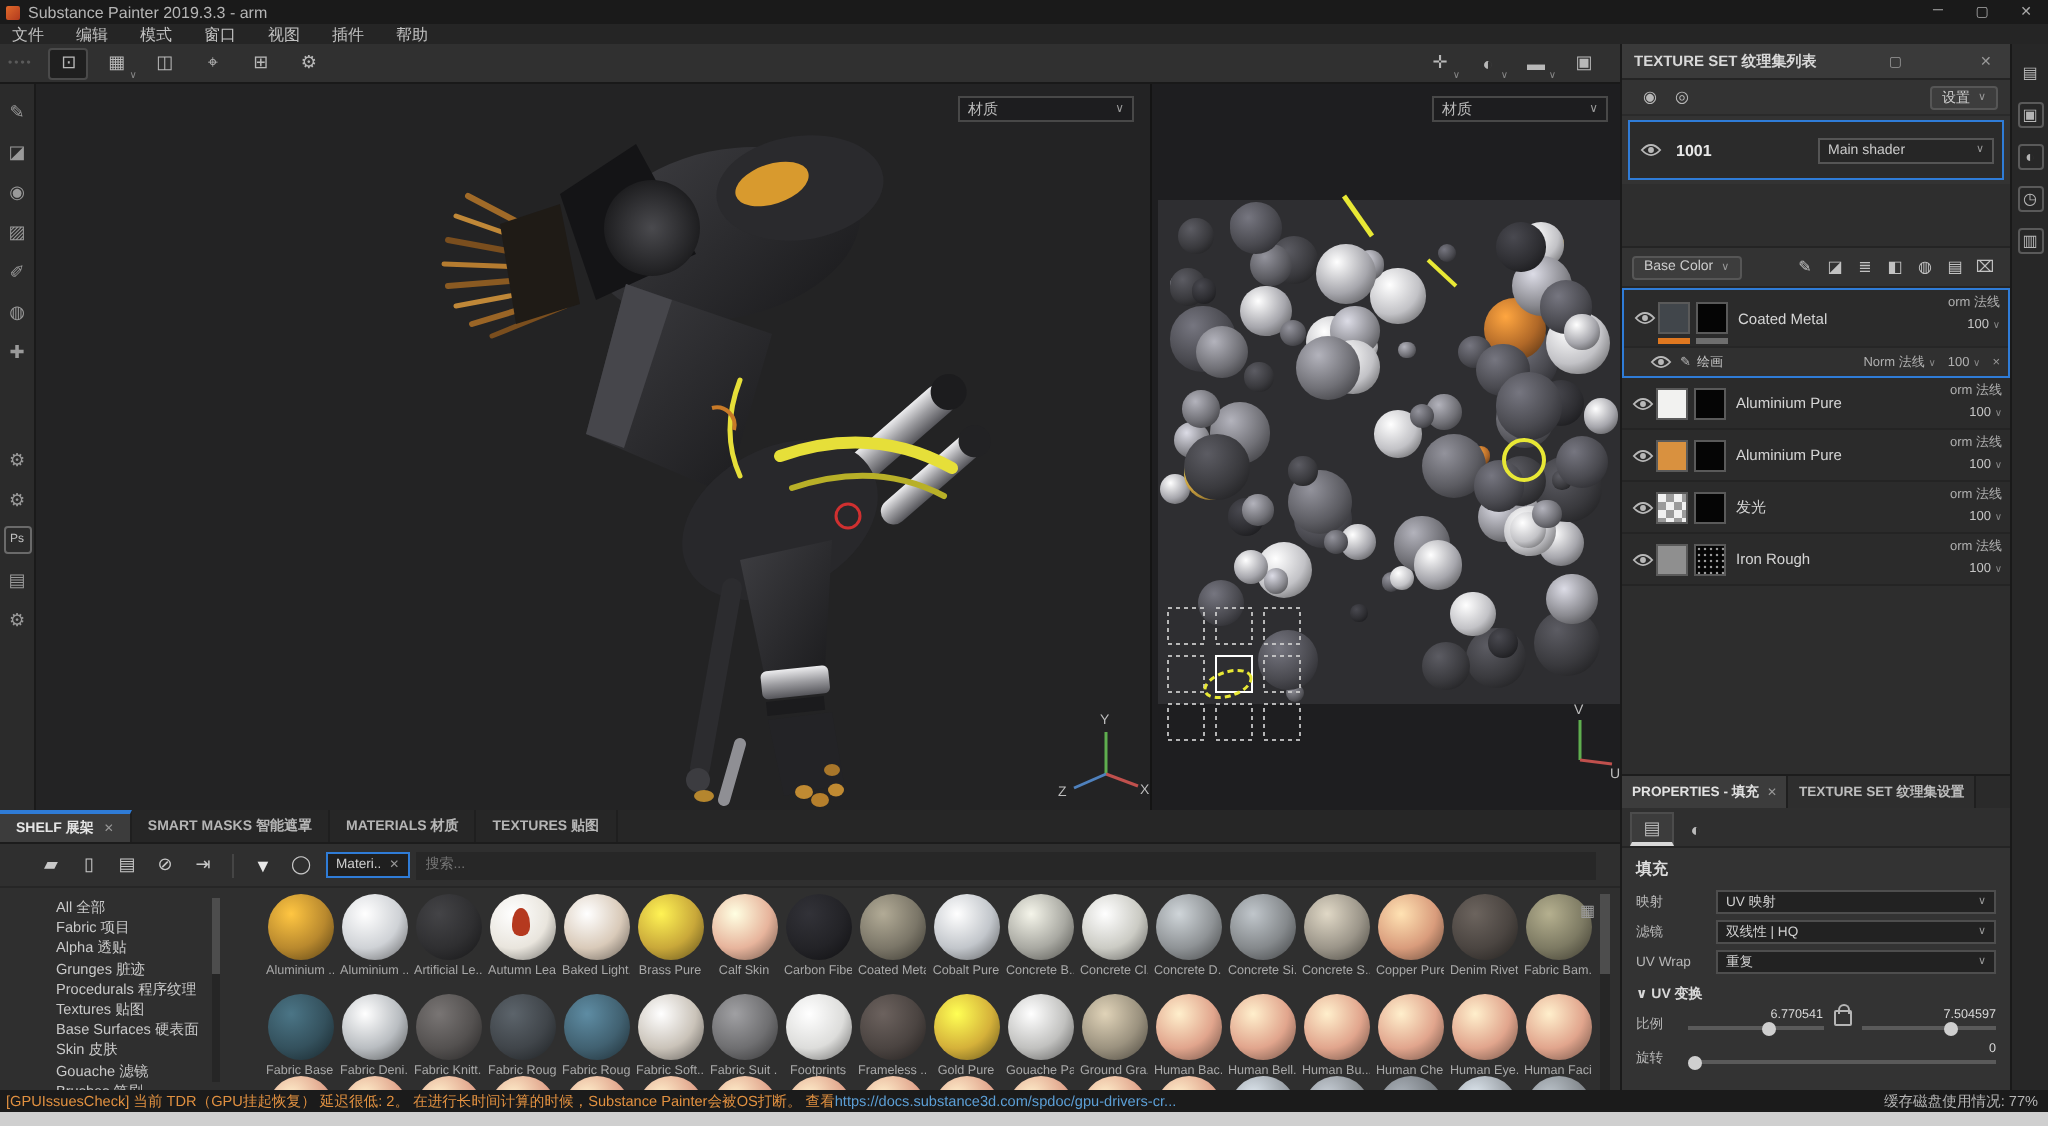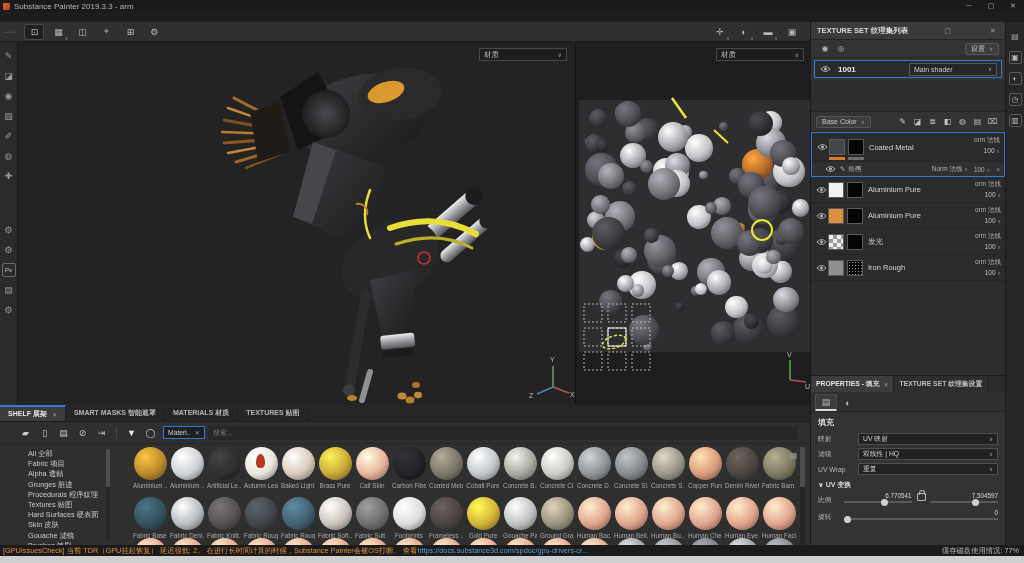--- a/index.html
+++ b/index.html
@@ -46,21 +46,21 @@
   .rightpanel{position:absolute;left:810px;top:22px;width:195px;height:523px;background:#333;
     border-left:1px solid #1a1a1a;font-size:7.5px;}
   .phead{height:18px;background:#3a3a3a;border-bottom:1px solid #242424;display:flex;align-items:center;
     padding:0 6px;font-size:7.5px;font-weight:bold;color:#d8d8d8;}
   .phead .hic{margin-left:auto;color:#9a9a9a;font-size:7px;width:12px;text-align:center;}
   .ts-tools{height:18px;display:flex;align-items:center;padding:0 6px;border-bottom:1px solid #2a2a2a;}
   .ts-tools .tbi{width:14px;height:12px;font-size:8px;margin:0 1px;}
   .btn{background:#3d3d3d;border:1px solid #565656;border-radius:2px;height:12px;display:inline-flex;
     align-items:center;padding:0 5px;color:#ccc;font-size:7px;}
   .btn .cv{margin-left:4px;font-size:5.5px;color:#999;}
-  .ts-row{margin:2px 3px;height:18px;border:1px solid #2f7cd7;background:#2b2b2b;display:flex;
+  .ts-row{margin:2px 3px;height:30px;border:1px solid #2f7cd7;background:#2b2b2b;display:flex;
     align-items:center;padding:0 4px;}
   .ts-row .nm{font-weight:bold;color:#e8e8e8;margin-left:6px;font-size:8px;}
   .shader-dd{margin-left:auto;width:88px;height:13px;background:#262626;border:1px solid #555;
     display:flex;align-items:center;padding:0 4px;font-size:7px;color:#ccc;}
   .shader-dd .cv{margin-left:auto;font-size:5.5px;color:#999;}
   .ts-empty{height:32px;background:#2e2e2e;border-bottom:1px solid #242424;}
   
   .ly-tools{height:20px;display:flex;align-items:center;padding:0 5px;border-bottom:1px solid #262626;}
   .ly-tools .icons{margin-left:auto;display:flex;}
   .ly-tools .tbi{width:13px;height:13px;font-size:8px;margin:0 1px;color:#c2c2c2;}
@@ -158,20 +158,29 @@
   <div class="titlebar">
     <span class="logo"></span>
     <span>Substance Painter 2019.3.3 - arm</span>
     <div class="wctrl">
       <span>─</span>
       <span>▢</span>
       <span>✕</span>
     </div>
   </div>
 
+  <div class="menubar" id="menubar">
+      <span class="menu-item">文件</span>
+      <span class="menu-item">编辑</span>
+      <span class="menu-item">模式</span>
+      <span class="menu-item">窗口</span>
+      <span class="menu-item">视图</span>
+      <span class="menu-item">插件</span>
+      <span class="menu-item">帮助</span>
+    </div>
 
   <div class="toolbar">
     <span class="tb-grip">••••</span>
     <div id="tbL" style="display:flex;align-items:center;">
         <span class="tbi sel">⊡</span>
         <span class="tbi">▦<span class="cv">∨</span></span>
         <span class="tbi">◫</span>
         <span class="tbi">⌖</span>
         <span class="tbi">⊞</span>
         <span class="tbi">⚙</span>
@@ -669,21 +678,21 @@
       </span>
       <input class="search" placeholder="搜索..." style="">
     </div>
     <div class="cats" id="cats">
         <div class="cat">All 全部</div>
         <div class="cat">Fabric 项目</div>
         <div class="cat">Alpha 透贴</div>
         <div class="cat">Grunges 脏迹</div>
         <div class="cat">Procedurals 程序纹理</div>
         <div class="cat">Textures 贴图</div>
-        <div class="cat">Hard Surfaces 硬表面</div>
+        <div class="cat">Base Surfaces 硬表面</div>
         <div class="cat">Skin 皮肤</div>
         <div class="cat">Gouache 滤镜</div>
         <div class="cat">Brushes 笔刷</div>
       </div>
     <div class="catsb">
         <i></i>
       </div>
     <div class="thumbs">
       <div class="trow" id="row1" style="top:42px;">
           <div class="titem">

